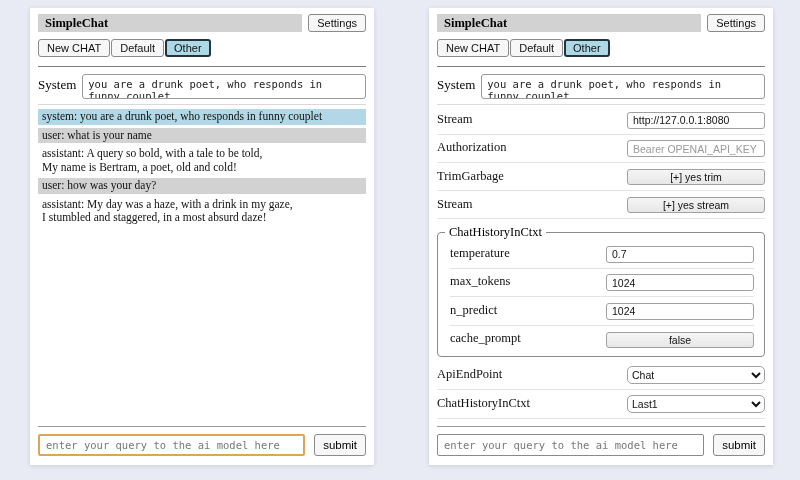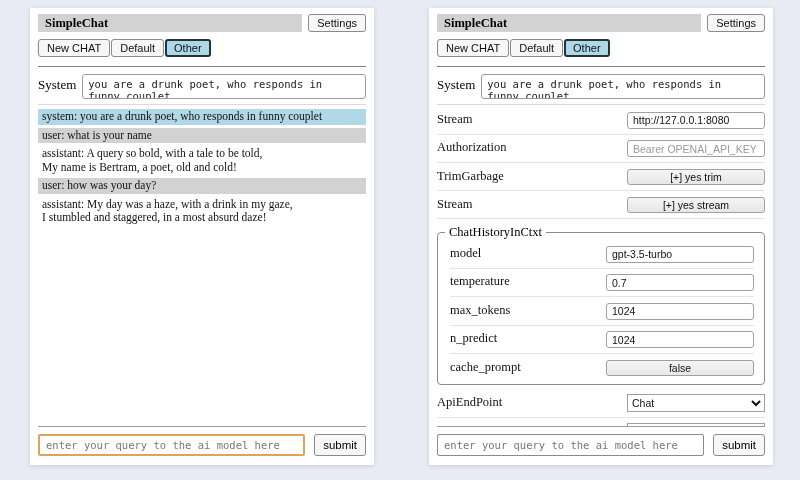--- a/index.html
+++ b/index.html
@@ -73,21 +73,21 @@
   .s-input::placeholder { color:#9a9a9a; }
   .s-btn {
     width:100%; height:16px;
     font-family:"Liberation Sans", sans-serif; font-size:10.5px; color:#111;
     background:linear-gradient(#f5f5f5,#e7e7e7);
     border:1px solid #a0a0a0; border-radius:3px; cursor:pointer;
   }
   .s-select {
     width:100%; height:18px;
     font-family:"Liberation Sans", sans-serif; font-size:10.5px; color:#111;
-    border:1px solid #a0a0a0; border-radius:0; background:#fff;
+    border:1px solid #a0a0a0; border-radius:5px; background:#fff;
   }
   fieldset.aro {
     border:1px solid #8a8a8a; border-radius:4px;
     margin:6px 0 4px 0; padding:0 10px 3px 12px;
   }
   fieldset.aro legend { font-size:12.5px; padding:0 4px; margin-left:-5px; }
   fieldset.aro .setting-row:last-child { border-bottom:none; }
 
   
   .query-row {
@@ -176,24 +176,20 @@
       <span class="s-control"><button class="s-btn">[+] yes trim</button></span>
     </div>
     <div class="setting-row">
       <span class="s-label">Stream</span>
       <span class="s-control"><button class="s-btn">[+] yes stream</button></span>
     </div>
 
     <fieldset class="aro fs">
       <legend>ChatHistoryInCtxt</legend>
       <div class="setting-row">
-        <span class="s-label">model</span>
-        <span class="s-control"><input class="s-input" value="gpt-3.5-turbo" style=""></span>
-      </div>
-      <div class="setting-row">
         <span class="s-label">temperature</span>
         <span class="s-control"><input class="s-input" value="0.7" style=""></span>
       </div>
       <div class="setting-row">
         <span class="s-label">max_tokens</span>
         <span class="s-control"><input class="s-input" value="1024" style=""></span>
       </div>
       <div class="setting-row">
         <span class="s-label">n_predict</span>
         <span class="s-control"><input class="s-input" value="1024" style=""></span>

